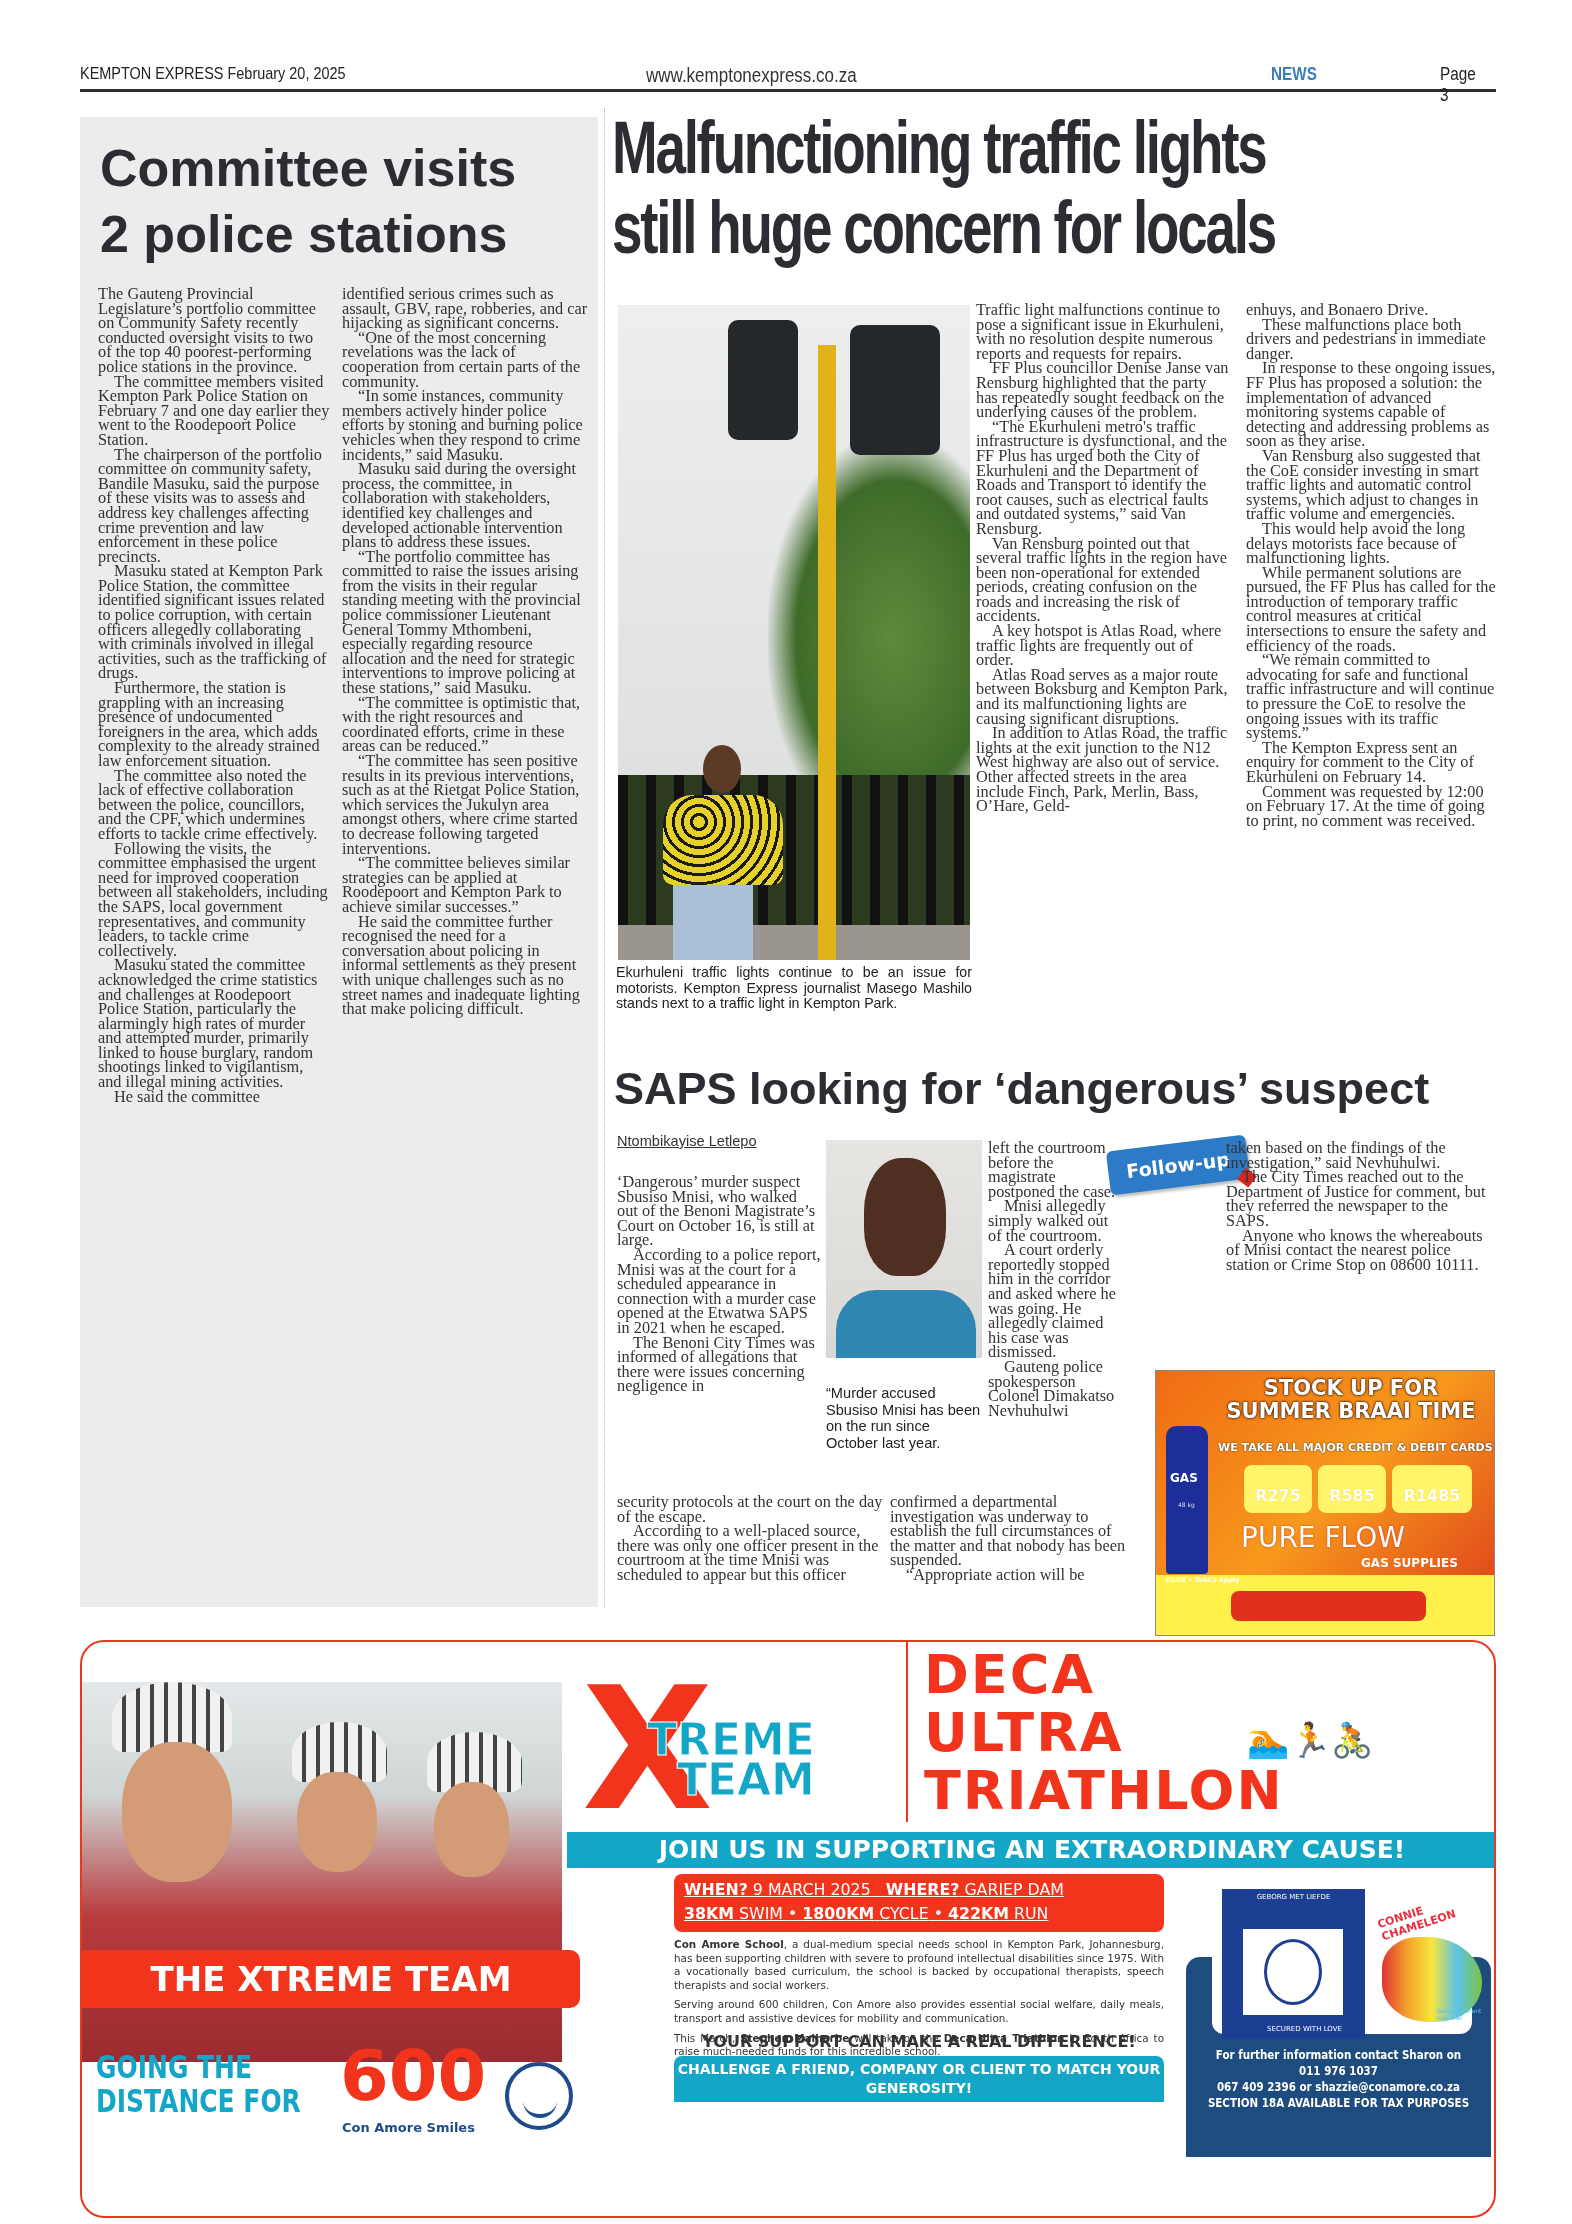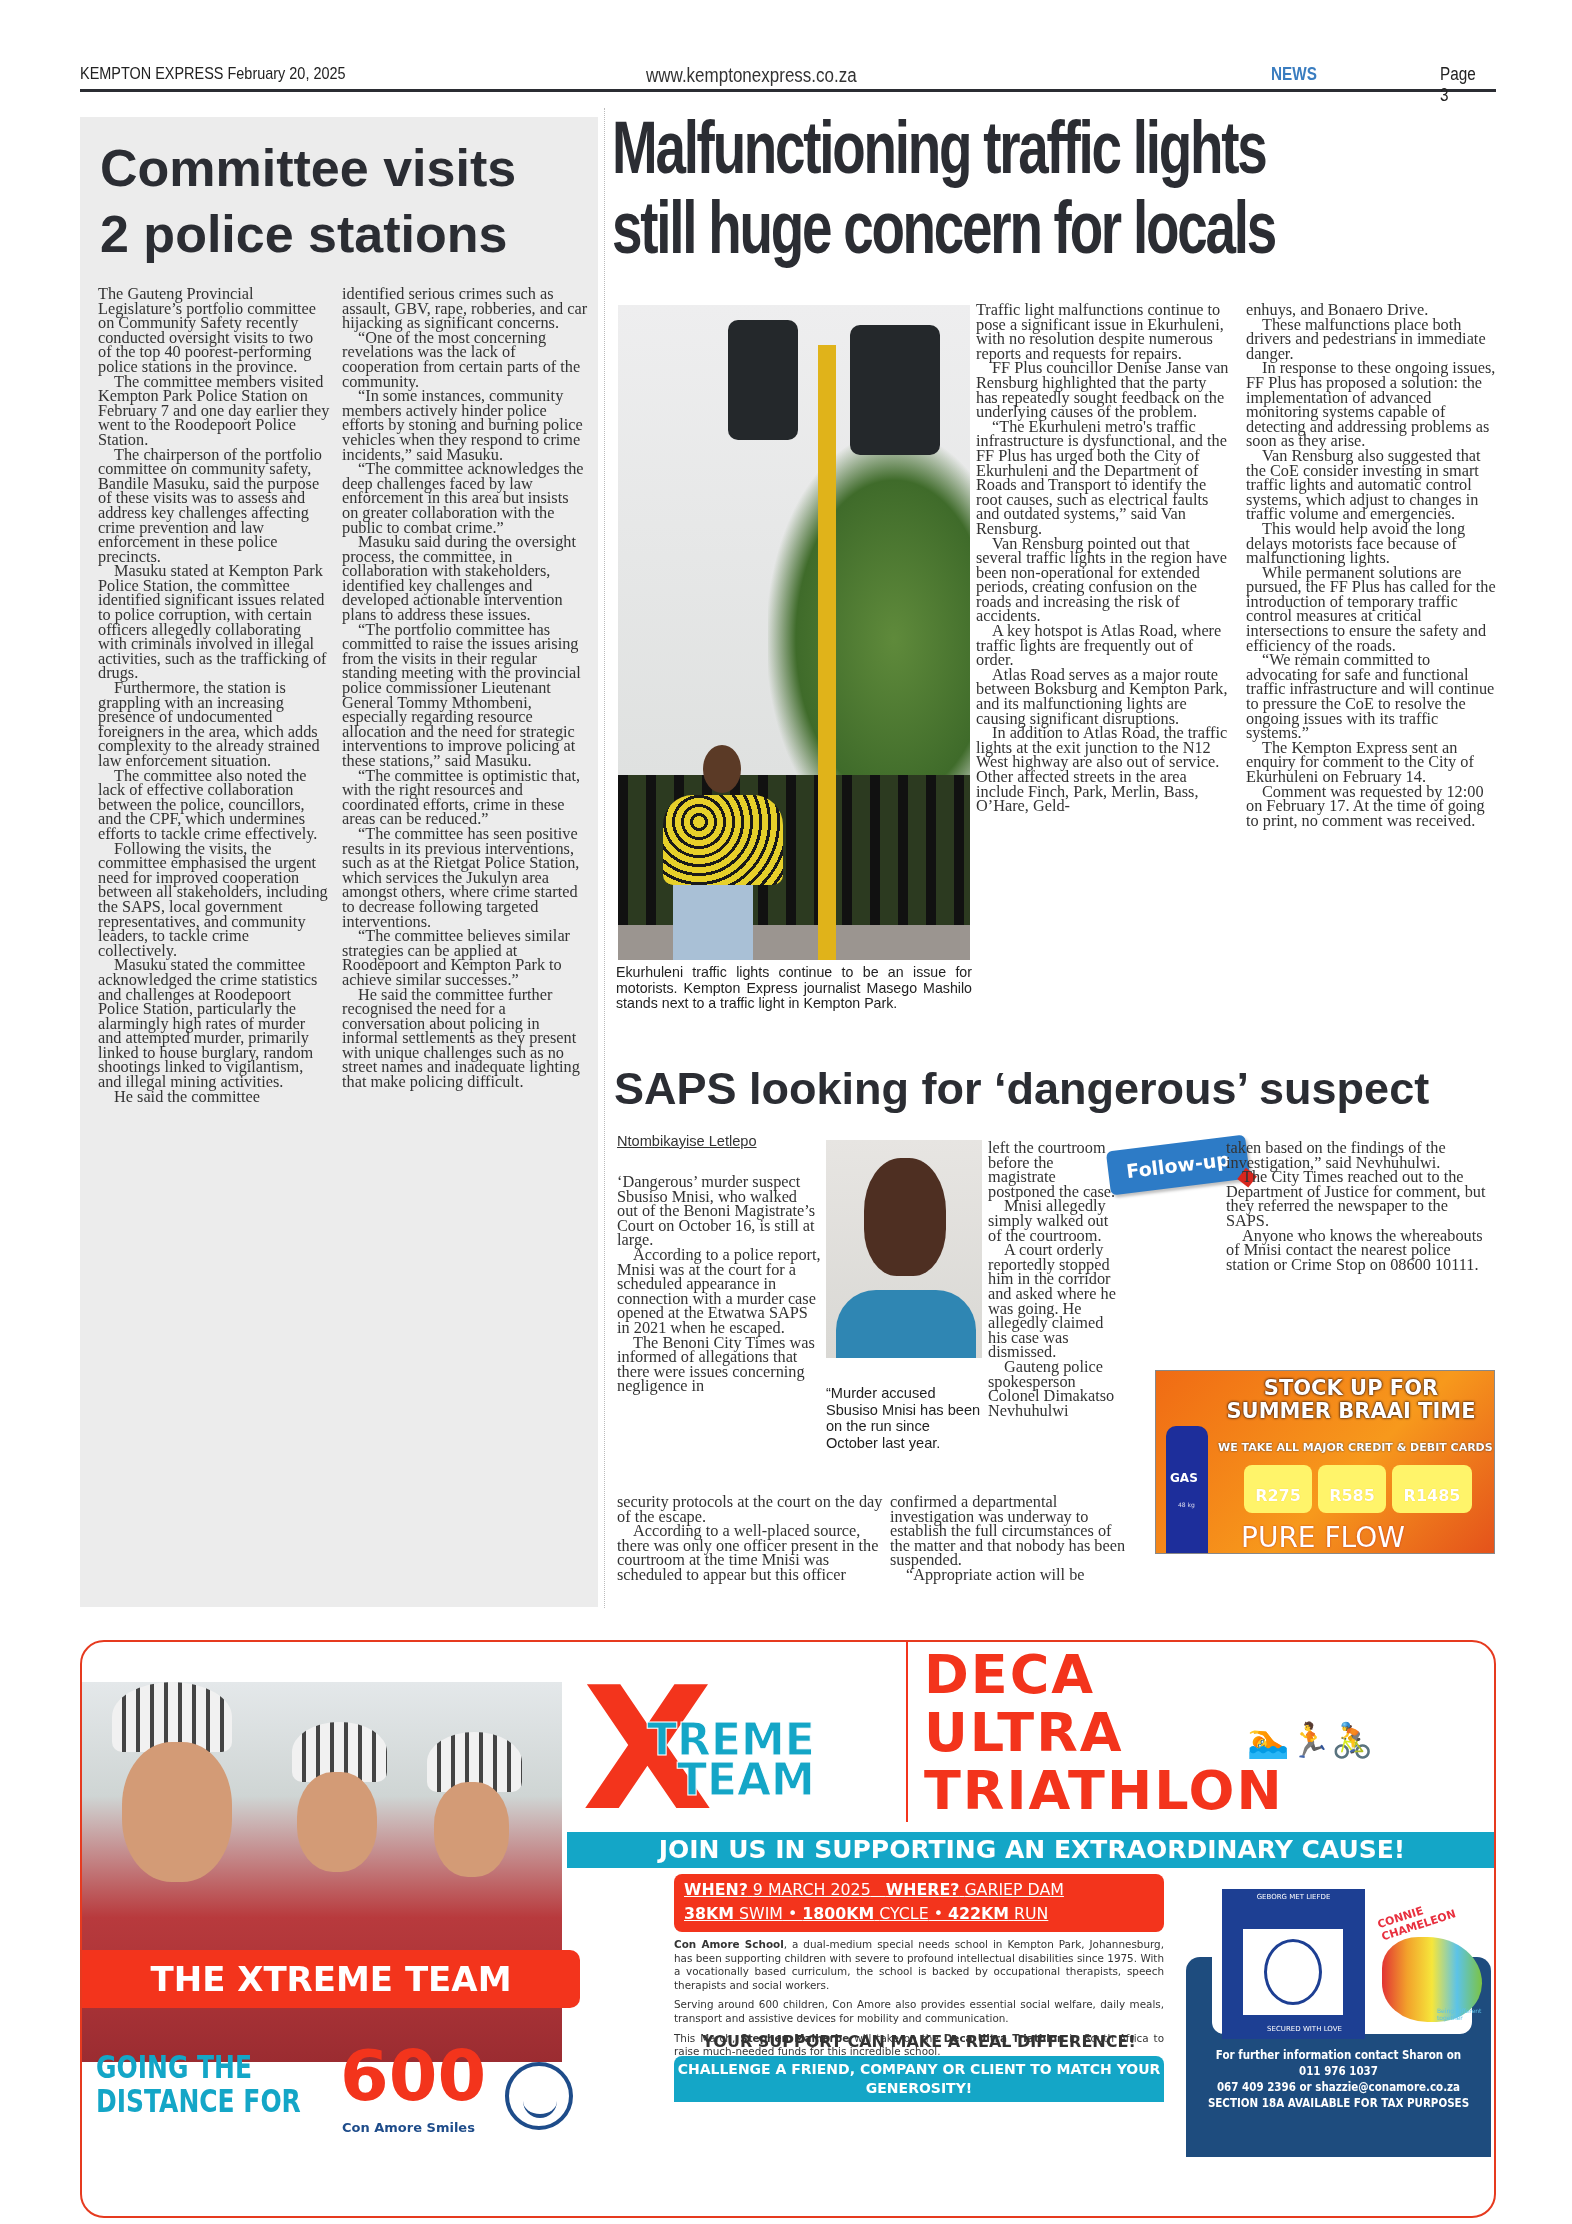--- a/index.html
+++ b/index.html
@@ -49,21 +49,21 @@
   .sp-head { position: absolute; left: 38px; top: 18px; width: 82px; height: 118px; background: #4e2f22; border-radius: 45% 45% 40% 40%; }
   .sp-body { position: absolute; left: 10px; top: 150px; width: 140px; height: 80px; background: #2f86b3; border-radius: 40px 40px 0 0; }
   .suspect-caption { position: absolute; left: 826px; top: 1385px; width: 158px; font-family: "Liberation Sans", sans-serif; font-size: 14.6px; line-height: 16.6px; color: #222; }
   .scol2 { left: 988px; top: 1141px; width: 132px; }
   .scol2b { left: 890px; top: 1495px; width: 240px; }
   .scol3 { left: 1226px; top: 1141px; width: 260px; }
   .followup { position: absolute; left: 1108px; top: 1143px; width: 140px; height: 44px; background: #2d7bc6; border-radius: 6px; transform: rotate(-7deg); color: #fff; font-family: "DejaVu Sans", sans-serif; font-weight: bold; font-size: 19px; text-align: center; line-height: 44px; box-shadow: 2px 3px 3px rgba(0,0,0,0.25); }
   .followup::after { content: ""; position: absolute; right: -4px; bottom: -6px; width: 14px; height: 14px; background: #d8261d; transform: rotate(45deg); }
 
   
-  .gas-ad { position: absolute; left: 1155px; top: 1370px; width: 340px; height: 184px; border: 1px solid #888; background: #fff14a; overflow: hidden; }
+  .gas-ad { position: absolute; left: 1155px; top: 1370px; width: 340px; height: 266px; border: 1px solid #888; background: #fff14a; overflow: hidden; }
   .gas-top { position: absolute; left: 0; top: 0; width: 100%; height: 204px; background: linear-gradient(135deg, #f06b14, #f7991c 55%, #e24b1b); }
   .gas-h1 { position: absolute; left: 60px; top: 6px; width: 270px; text-align: center; font-family: "DejaVu Sans", sans-serif; font-weight: bold; font-size: 21px; line-height: 23px; color: #fff; text-shadow: 0 0 3px #3a1a10, 0 0 2px #3a1a10; }
   .gas-cards { position: absolute; left: 62px; top: 70px; width: 270px; font-family: "DejaVu Sans", sans-serif; font-weight: bold; font-size: 11px; color: #fff; text-shadow: 0 0 2px #333; white-space: nowrap; }
   .gas-cyl { position: absolute; left: 10px; top: 55px; width: 42px; height: 148px; background: #1d2e9b; border-radius: 10px 10px 4px 4px; }
   .gas-cyl-label { position: absolute; left: 14px; top: 100px; color: #fff; font-family: "DejaVu Sans", sans-serif; font-weight: bold; font-size: 12px; }
   .gas-kg { position: absolute; left: 22px; top: 130px; color: #dde; font-family: "DejaVu Sans", sans-serif; font-size: 6px; }
   .price { position: absolute; top: 94px; width: 68px; height: 48px; background: #fff46a; border-radius: 8px; color: #fff; text-align: center; line-height: 62px; font-family: "DejaVu Sans", sans-serif; font-weight: bold; font-size: 16px; text-shadow: 0 0 1px #f5c400; }
   .pure { position: absolute; left: 85px; top: 150px; font-family: "DejaVu Sans", sans-serif; font-weight: normal; font-size: 28px; color: #fff; text-shadow: 0 0 2px #c0341c; text-align: center; }
   .gsup { position: absolute; left: 205px; top: 185px; font-family: "DejaVu Sans", sans-serif; font-weight: bold; font-size: 12px; color: #fff; }
   .eoe { position: absolute; left: 10px; top: 189px; font-family: "DejaVu Sans", sans-serif; font-weight: bold; font-size: 6.5px; color: #fff; margin-top: 16px; }
@@ -129,21 +129,20 @@
     <p>Furthermore, the station is grappling with an increasing presence of undocumented foreigners in the area, which adds complexity to the already strained law enforcement situation.</p>
     <p>The committee also noted the lack of effective collaboration between the police, councillors, and the CPF, which undermines efforts to tackle crime effectively.</p>
     <p>Following the visits, the committee emphasised the urgent need for improved cooperation between all stakeholders, including the SAPS, local government representatives, and community leaders, to tackle crime collectively.</p>
     <p>Masuku stated the committee acknowledged the crime statistics and challenges at Roodepoort Police Station, particularly the alarmingly high rates of murder and attempted murder, primarily linked to house burglary, random shootings linked to vigilantism, and illegal mining activities.</p>
     <p>He said the committee</p>
   </div>
   <div class="col-text lcol2">
     <p class="first">identified serious crimes such as assault, GBV, rape, robberies, and car hijacking as significant concerns.</p>
     <p>“One of the most concerning revelations was the lack of cooperation from certain parts of the community.</p>
     <p>“In some instances, community members actively hinder police efforts by stoning and burning police vehicles when they respond to crime incidents,” said Masuku.</p>
-    <p>“The committee acknowledges the deep challenges faced by law enforcement in this area but insists on greater collaboration with the public to combat crime.”</p>
     <p>Masuku said during the oversight process, the committee, in collaboration with stakeholders, identified key challenges and developed actionable intervention plans to address these issues.</p>
     <p>“The portfolio committee has committed to raise the issues arising from the visits in their regular standing meeting with the provincial police commissioner Lieutenant General Tommy Mthombeni, especially regarding resource allocation and the need for strategic interventions to improve policing at these stations,” said Masuku.</p>
     <p>“The committee is optimistic that, with the right resources and coordinated efforts, crime in these areas can be reduced.”</p>
     <p>“The committee has seen positive results in its previous interventions, such as at the Rietgat Police Station, which services the Jukulyn area amongst others, where crime started to decrease following targeted interventions.</p>
     <p>“The committee believes similar strategies can be applied at Roodepoort and Kempton Park to achieve similar successes.”</p>
     <p>He said the committee further recognised the need for a conversation about policing in informal settlements as they present with unique challenges such as no street names and inadequate lighting that make policing difficult.</p>
   </div>
 </article>
 
 <div class="vdots"></div>

